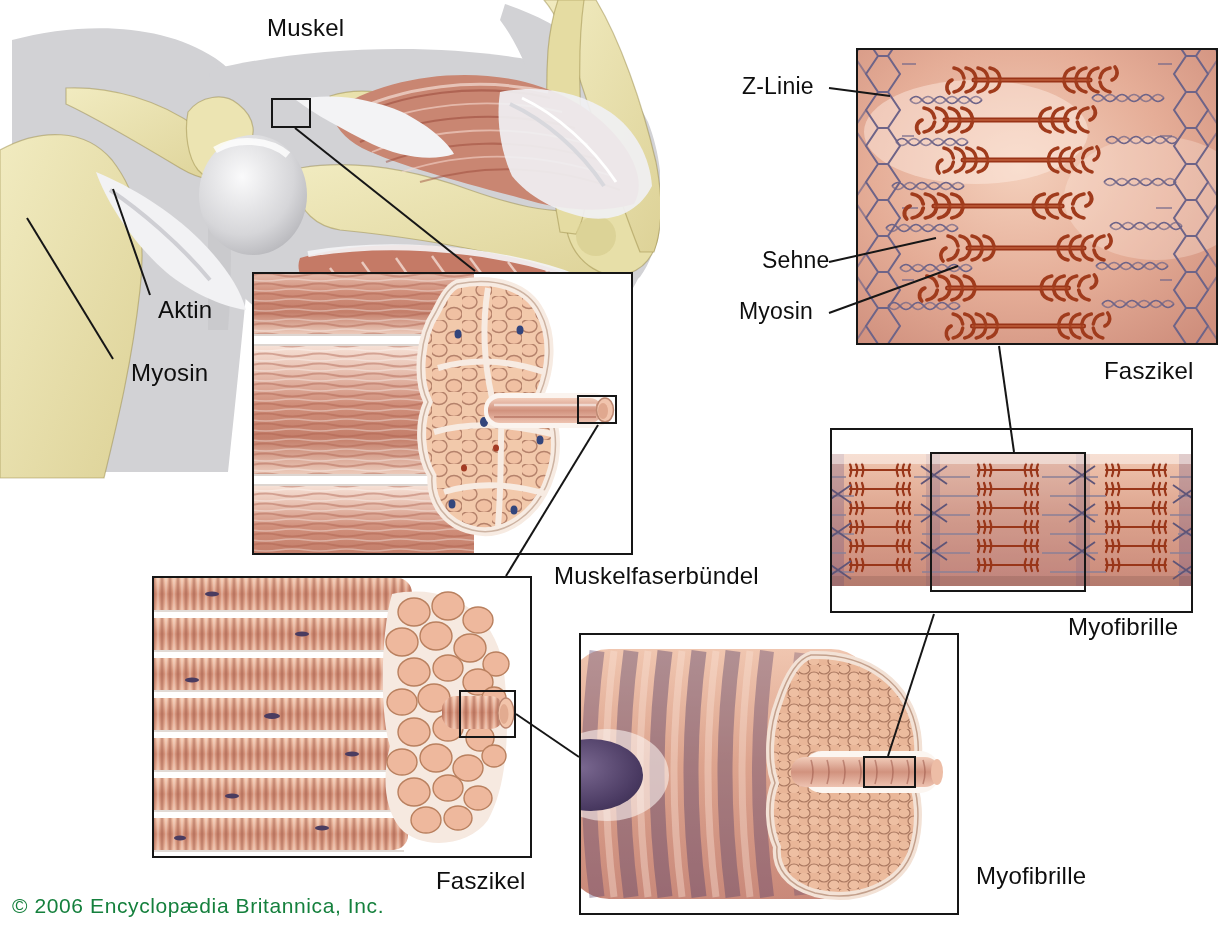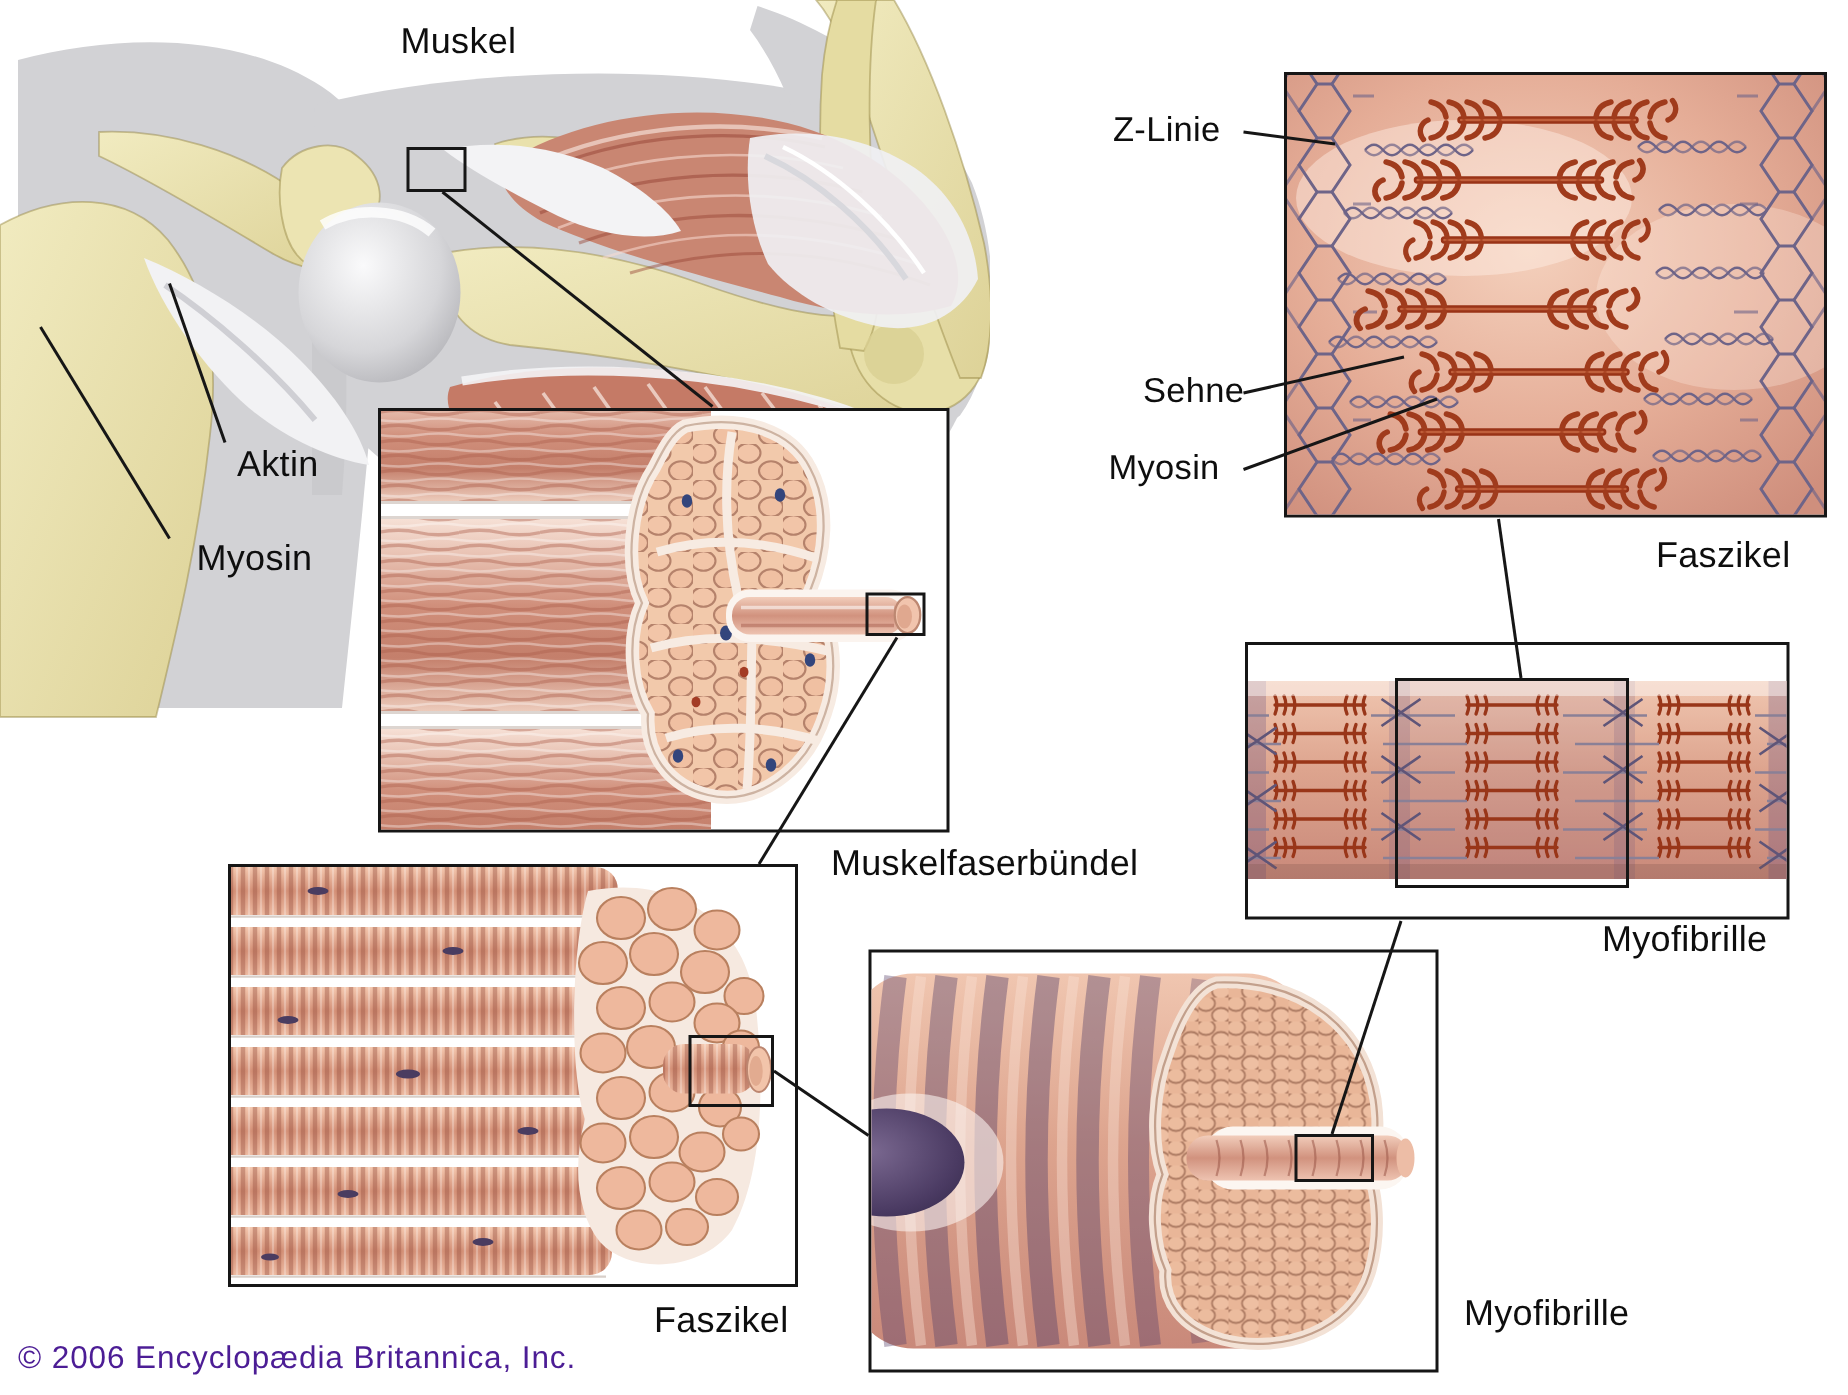--- a/index.html
+++ b/index.html
@@ -6,21 +6,21 @@
   .stage{position:relative;width:1232px;height:930px;background:#ffffff;overflow:hidden;
          font-family:"Liberation Sans",sans-serif;padding-left:24px;}
   .panel{position:absolute;border:2px solid #161616;background:#ffffff;
          box-sizing:border-box;overflow:hidden;}
   .panel svg{position:absolute;left:-2px;top:-2px;display:block;}
   .zrect{position:absolute;border:2px solid #161616;box-sizing:border-box;background:transparent;}
   .overlay{position:absolute;left:0;top:0;pointer-events:none;}
   .lbl{position:absolute;color:#0e0e0e;font-size:24px;line-height:1.1;
        letter-spacing:0.2px;white-space:nowrap;}
   .lbl.small{font-size:23px;}
-  .copyright{position:absolute;color:#4c1d95;font-size:21px;letter-spacing:0.6px;white-space:nowrap;}
+  .copyright{position:absolute;color:#15803d;font-size:21px;letter-spacing:0.6px;white-space:nowrap;}
   .armart{position:absolute;left:0;top:0;}
 </style>
 </head>
 <body>
 
 <div class="stage">
 
   <svg width="0" height="0" style="position:absolute" aria-hidden="true">
     <defs>
       <linearGradient id="lgCyl" x1="0" y1="0" x2="0" y2="1">

